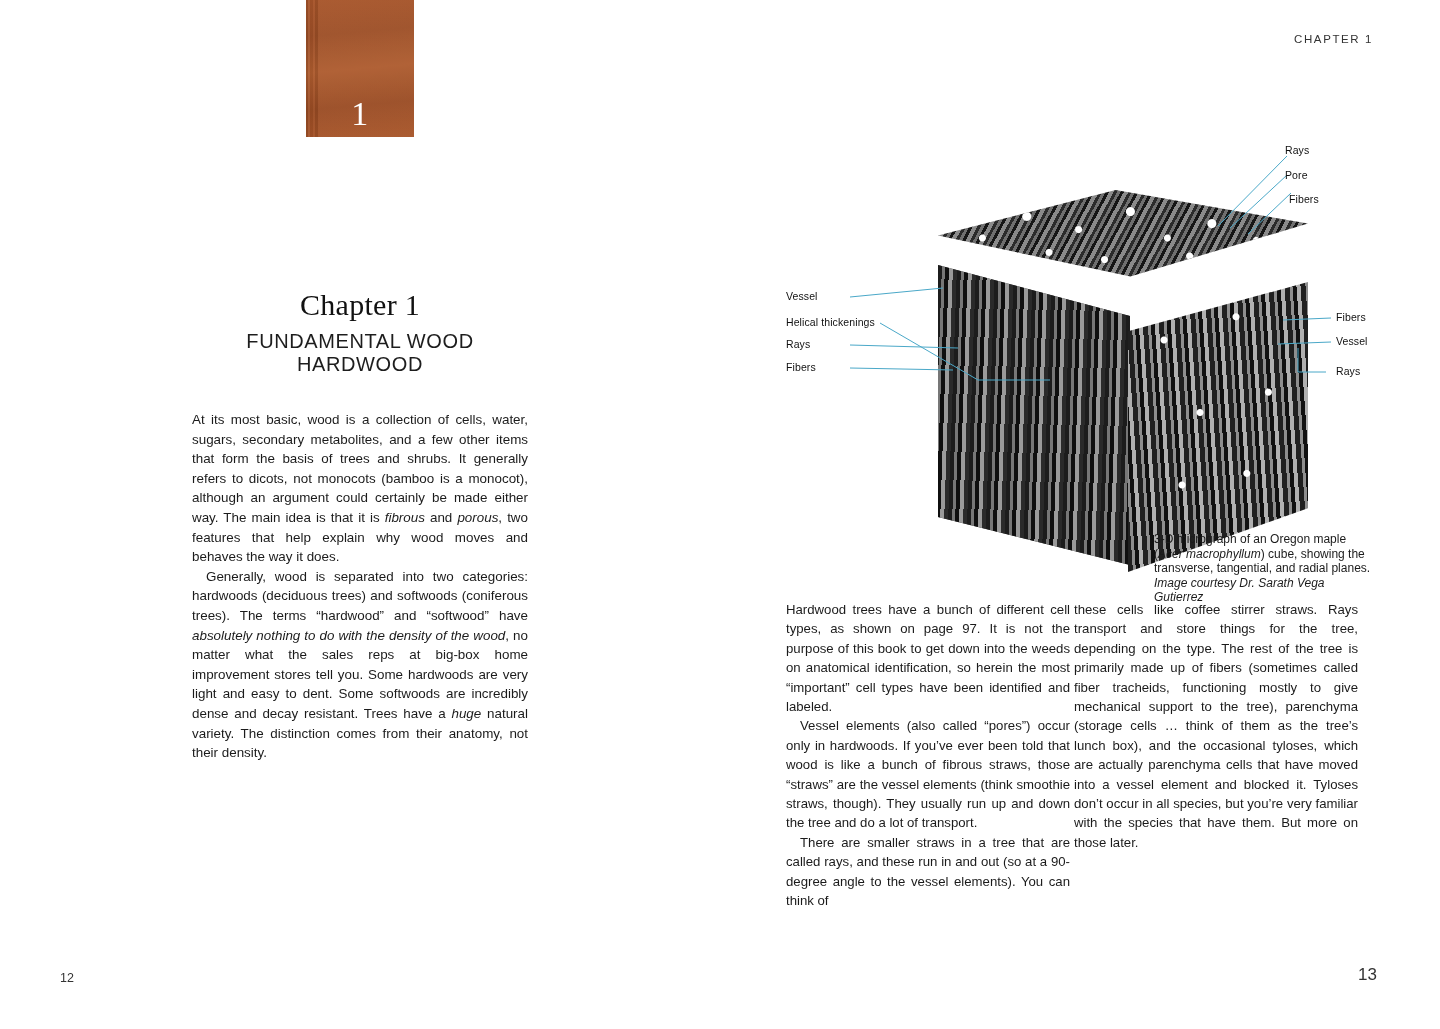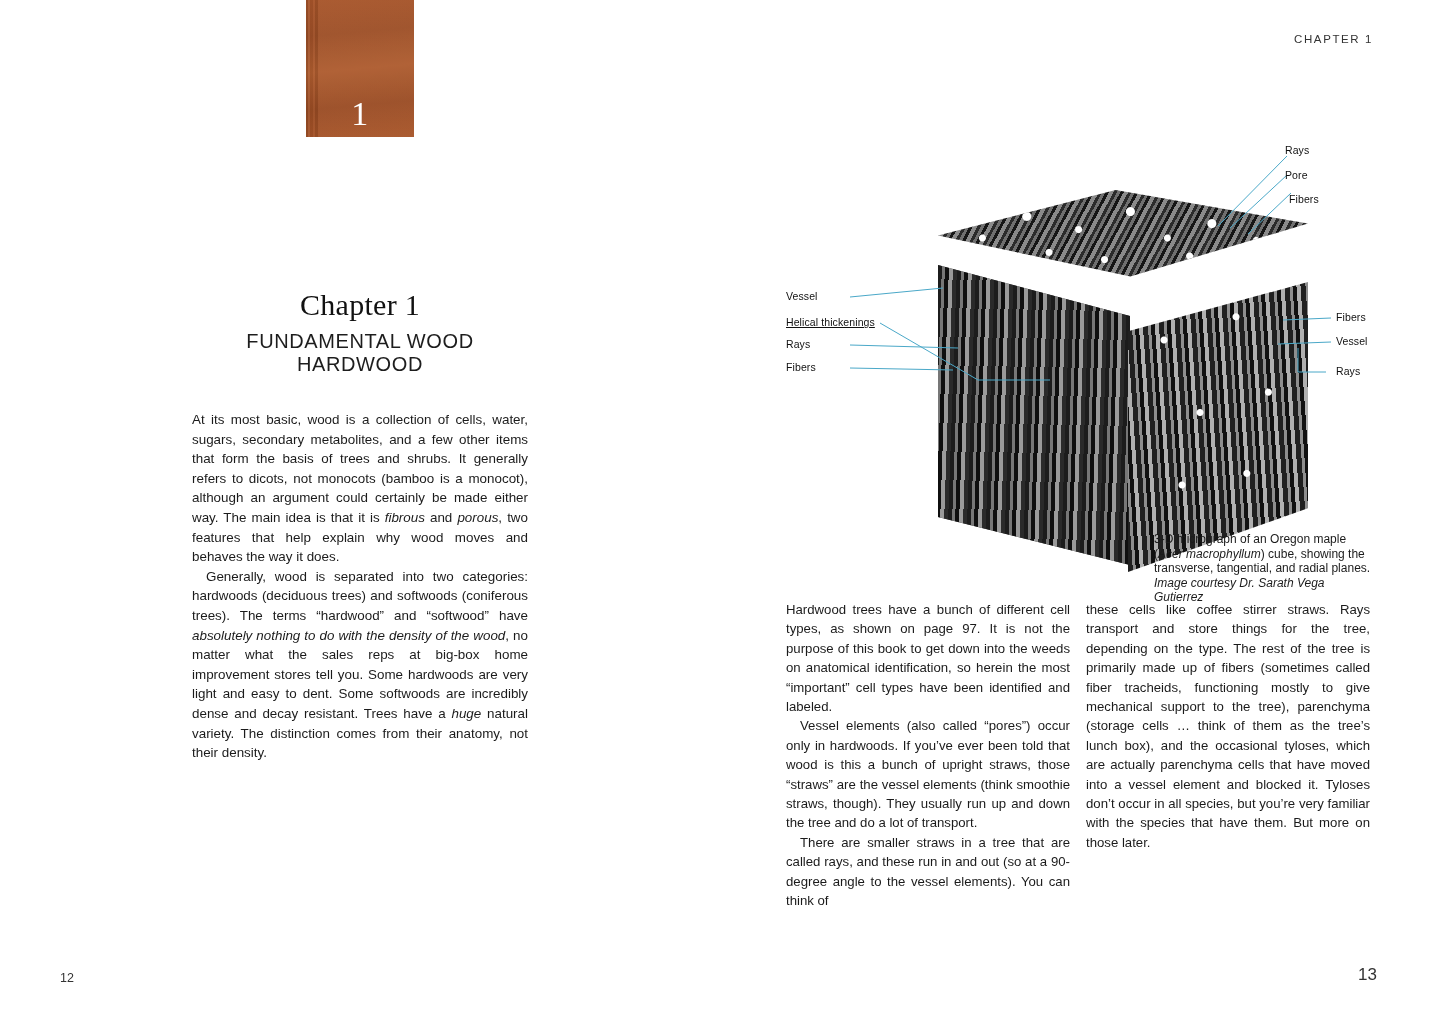--- a/index.html
+++ b/index.html
@@ -178,21 +178,21 @@
     color: #1b1b1b;
   }
   .caption em { font-style: italic; }
 
   
   .cols {
     position: absolute;
     left: 66px; top: 600px;
     width: 588px;
     display: flex;
-    gap: 16px;
+    gap: 4px;
   }
   .col {
     width: 284px;
     font-size: 13.2px;
     line-height: 19.4px;
     text-align: justify;
     color: #1b1b1b;
   }
   .col p { margin: 0; }
   .col p + p { text-indent: 14px; }
@@ -263,37 +263,37 @@
         <path d="M553,212 L500,214"></path>
         <path d="M548,242 L520,242 L520,218"></path>
       </g>
     </svg>
 
     <div class="lbl" style="left:507px; top:14px;">Rays</div>
     <div class="lbl" style="left:507px; top:39px;">Pore</div>
     <div class="lbl" style="left:511px; top:63px;">Fibers</div>
 
     <div class="lbl" style="left:8px; top:160px;">Vessel</div>
-    <div class="lbl" style="left:8px; top:186px;text-decoration:underline;">Helical thickenings</div>
+    <div class="lbl" style="left:8px; top:186px;">Helical thickenings</div>
     <div class="lbl" style="left:8px; top:208px;">Rays</div>
     <div class="lbl" style="left:8px; top:231px;">Fibers</div>
 
     <div class="lbl" style="left:558px; top:181px;">Fibers</div>
     <div class="lbl" style="left:558px; top:205px;">Vessel</div>
     <div class="lbl" style="left:558px; top:235px;">Rays</div>
   </div>
 
   <div class="caption" style="left:434px;">
     <span>3-D micrograph of an Oregon maple (</span><em>Acer macrophyllum</em><span>) cube, showing the transverse, tangential, and radial planes. </span><em>Image courtesy Dr. Sarath Vega Gutierrez</em>
   </div>
 
   <div class="cols">
     <div class="col">
       <p>Hardwood trees have a bunch of different cell types, as shown on page 97. It is not the purpose of this book to get down into the weeds on anatomical identification, so herein the most “important” cell types have been identified and labeled.</p>
-      <p>Vessel elements (also called “pores”) occur only in hardwoods. If you’ve ever been told that wood is this a bunch of upright straws, those “straws” are the vessel elements (think smoothie straws, though). They usually run up and down the tree and do a lot of transport.</p>
+      <p>Vessel elements (also called “pores”) occur only in hardwoods. If you’ve ever been told that wood is like a bunch of fibrous straws, those “straws” are the vessel elements (think smoothie straws, though). They usually run up and down the tree and do a lot of transport.</p>
       <p>There are smaller straws in a tree that are called rays, and these run in and out (so at a 90-degree angle to the vessel elements). You can think of</p>
     </div>
     <div class="col">
       <p>these cells like coffee stirrer straws. Rays transport and store things for the tree, depending on the type. The rest of the tree is primarily made up of fibers (sometimes called fiber tracheids, functioning mostly to give mechanical support to the tree), parenchyma (storage cells … think of them as the tree’s lunch box), and the occasional tyloses, which are actually parenchyma cells that have moved into a vessel element and blocked it. Tyloses don’t occur in all species, but you’re very familiar with the species that have them. But more on those later.</p>
     </div>
   </div>
 
   <div class="folio-right">13</div>
 </div>
 

